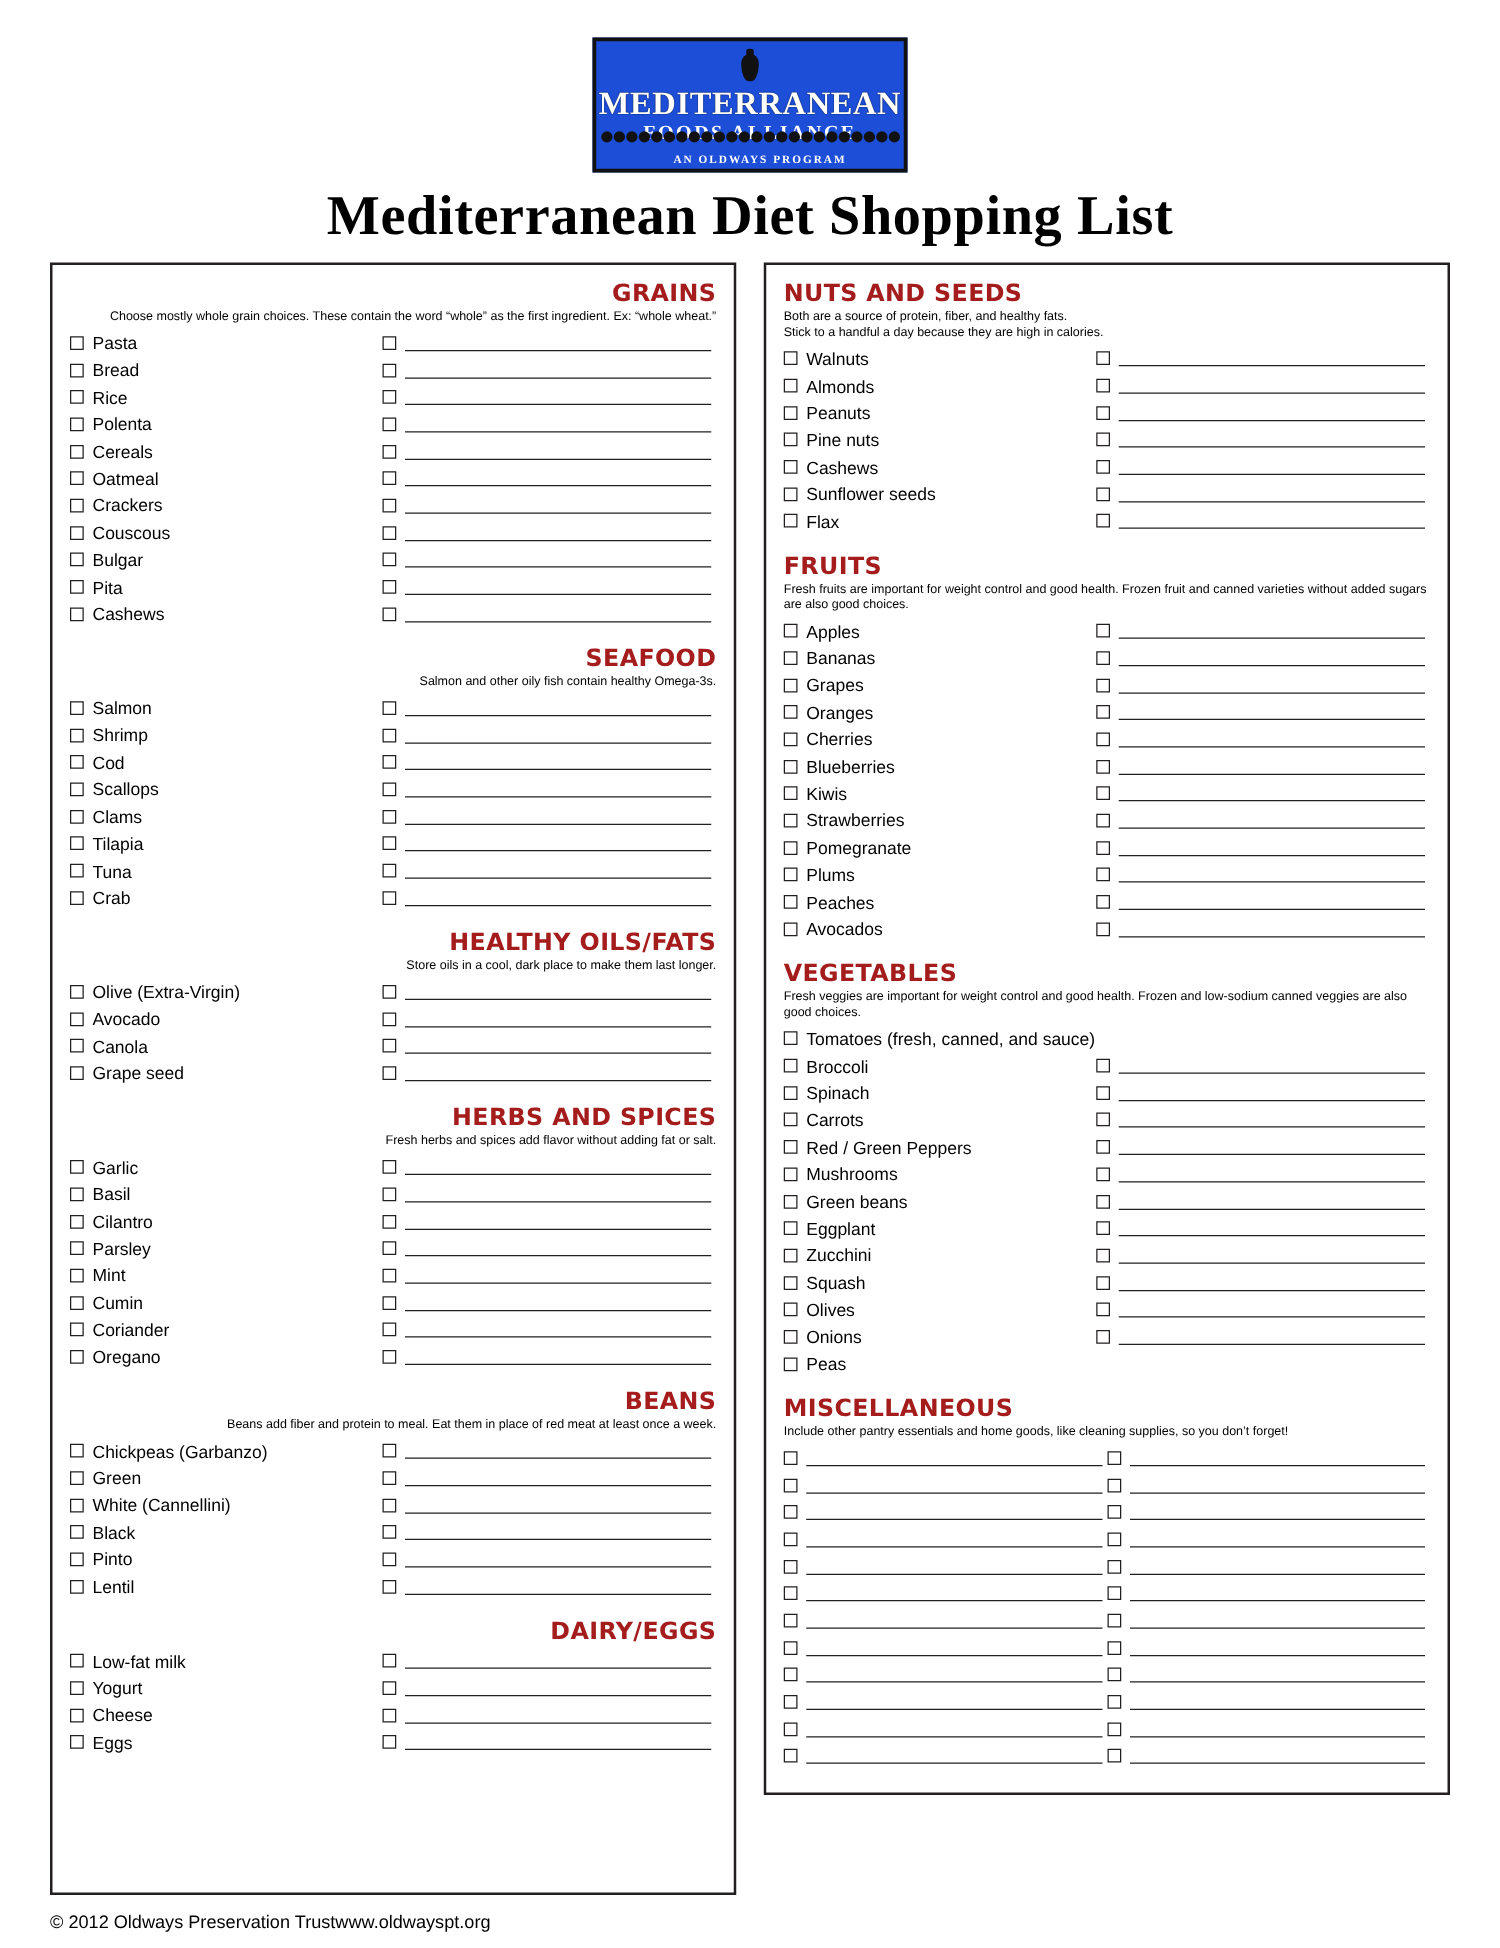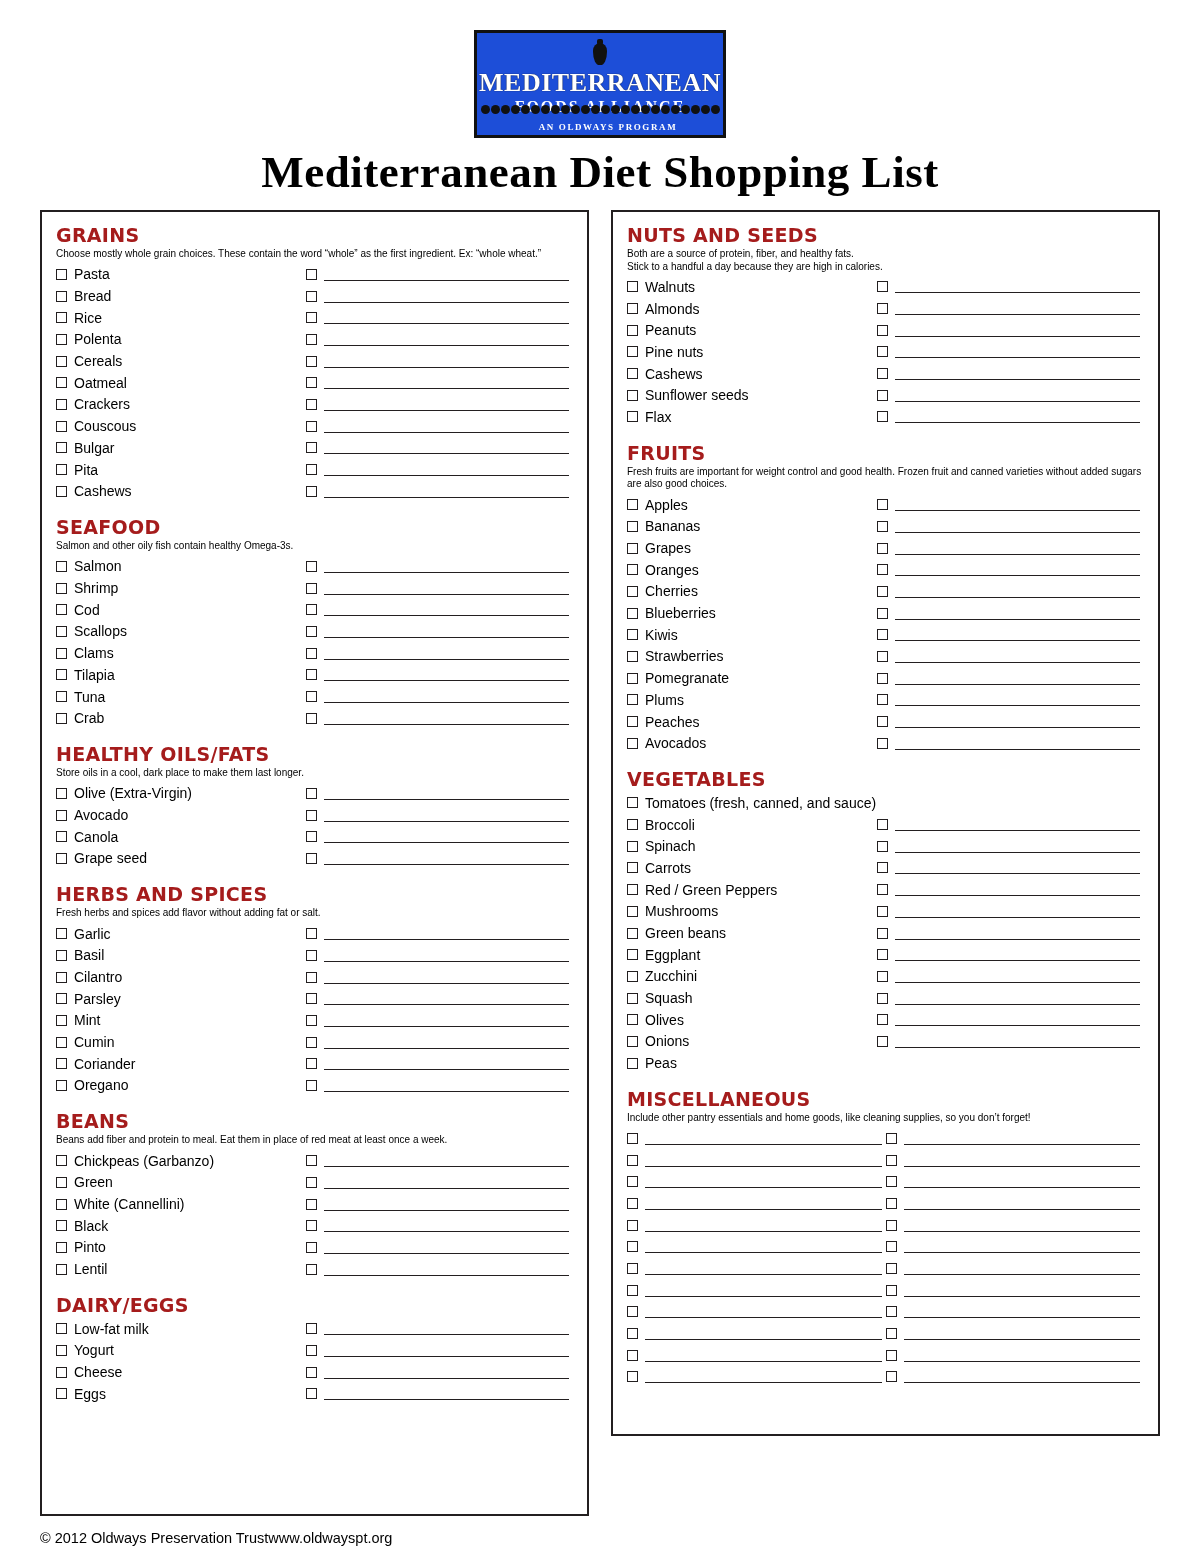--- a/index.html
+++ b/index.html
@@ -124,21 +124,21 @@
   .columns {
     display: flex;
     gap: 22px;
     align-items: flex-start;
   }
   .col {
     border: 2px solid #231f20;
     padding: 12px 14px 14px 14px;
     flex: 1;
   }
-  .col.left { height: 1306px; }
+  .col.left { height: 1306px; text-align: right; }
   .col.right { height: 1226px; }
 
   .section { margin-bottom: 14px; }
   .section:last-child { margin-bottom: 16px; }
   .sec-title {
     color: #A51C1C;
     font-weight: bold;
     font-size: 19px;
     letter-spacing: 0.3px;
     margin: 0 0 2px 0;
@@ -883,20 +883,21 @@
               </div>
               <div class="cell blank">
                 <span class="chk"></span>
                 <span class="line"></span>
               </div>
             </div>
           </div>
         </div>
         <div class="section">
           <div class="sec-title">VEGETABLES</div>
+          <div class="sec-desc">Fresh veggies are important for weight control and good health. Frozen and low-sodium canned veggies are also good choices.</div>
           <div class="rows">
             <div class="row">
               <div class="cell named">
                 <span class="chk"></span>
                 <span class="lbl">Tomatoes (fresh, canned, and sauce)</span>
               </div>
             </div>
             <div class="row">
               <div class="cell named">
                 <span class="chk"></span>

